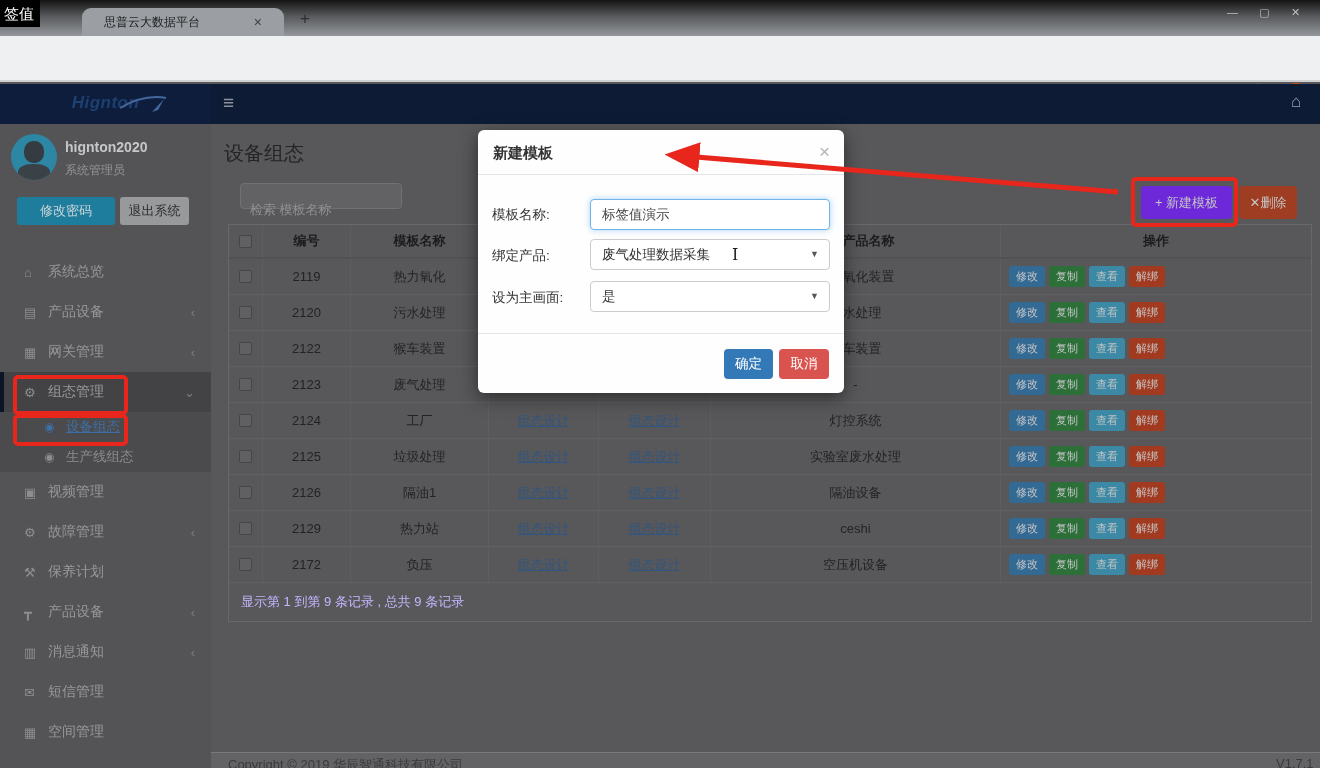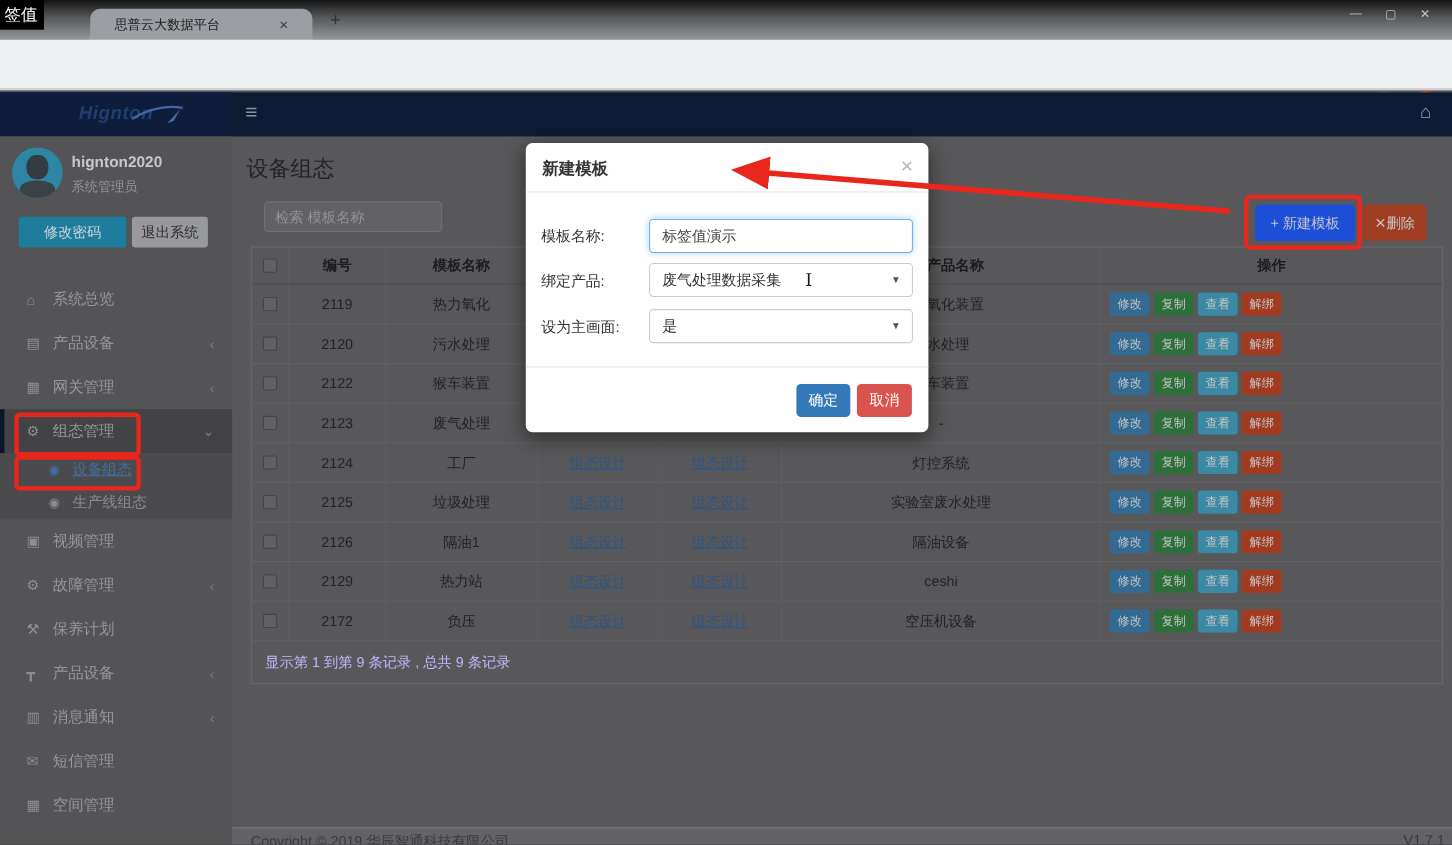--- a/index.html
+++ b/index.html
@@ -64,24 +64,24 @@
   .menu-item.parent-active { background:#434345; }
   .menu-item.parent-active::before { content:""; position:absolute; left:0; top:0; width:4px; height:100%; background:#0c1526; }
   .sub-item { position:relative; height:30px; display:flex; align-items:center; padding-left:44px; background:#4b4b4d; }
   .sub-item .mi-icon { width:22px; font-size:12px; color:#8d8e90; }
   .sub-item .mi-label { font-size:13.5px; color:#8b8c8e; }
   .sub-item.sub-active .mi-icon { color:#3f6fa5; }
   .sub-item.sub-active .mi-label { color:#3f6fa5; text-decoration:underline; }
 
   
   #page-title { left:224px; top:140px; font-size:20px; color:#242427; }
-  #search-input { left:240px; top:183px; width:162px; height:28px; background:#626264;
-    border:1px solid #717174; border-radius:4px; font-size:13px; color:#909193; line-height:28px; padding:0 9px; }
+  #search-input { left:240px; top:183px; width:162px; height:18px; background:#626264;
+    border:1px solid #717174; border-radius:4px; font-size:13px; color:#909193; line-height:28px; padding:12px 9px; }
   .top-btn { top:186px; height:33px; border-radius:4px; font-size:13px; line-height:33px; text-align:center; color:#c4c5c6; }
-  #btn-new-template { left:1141px; width:91px; background:#1d4ed8; }
+  #btn-new-template { left:1141px; width:91px; background:#6d28d9; }
   #btn-delete { left:1239px; width:58px; background:#9e3d22; }
 
   #device-table { left:228px; top:224px; width:1084px; border:1px solid #68686b; border-bottom:none; }
   .trow { display:grid; grid-template-columns:34px 88px 138px 110px 112px 290px 1fr;
     height:36px; border-bottom:1px solid #616164; }
   .trow.thead { height:34px; border-bottom:2px solid #525255; }
   .tcell { display:flex; align-items:center; justify-content:center; border-right:1px solid #5e5e61;
     font-size:13px; color:#232326; overflow:hidden; white-space:nowrap; }
   .tcell:last-child { border-right:none; }
   .thead .tcell { font-weight:bold; color:#1c1c1f; }

